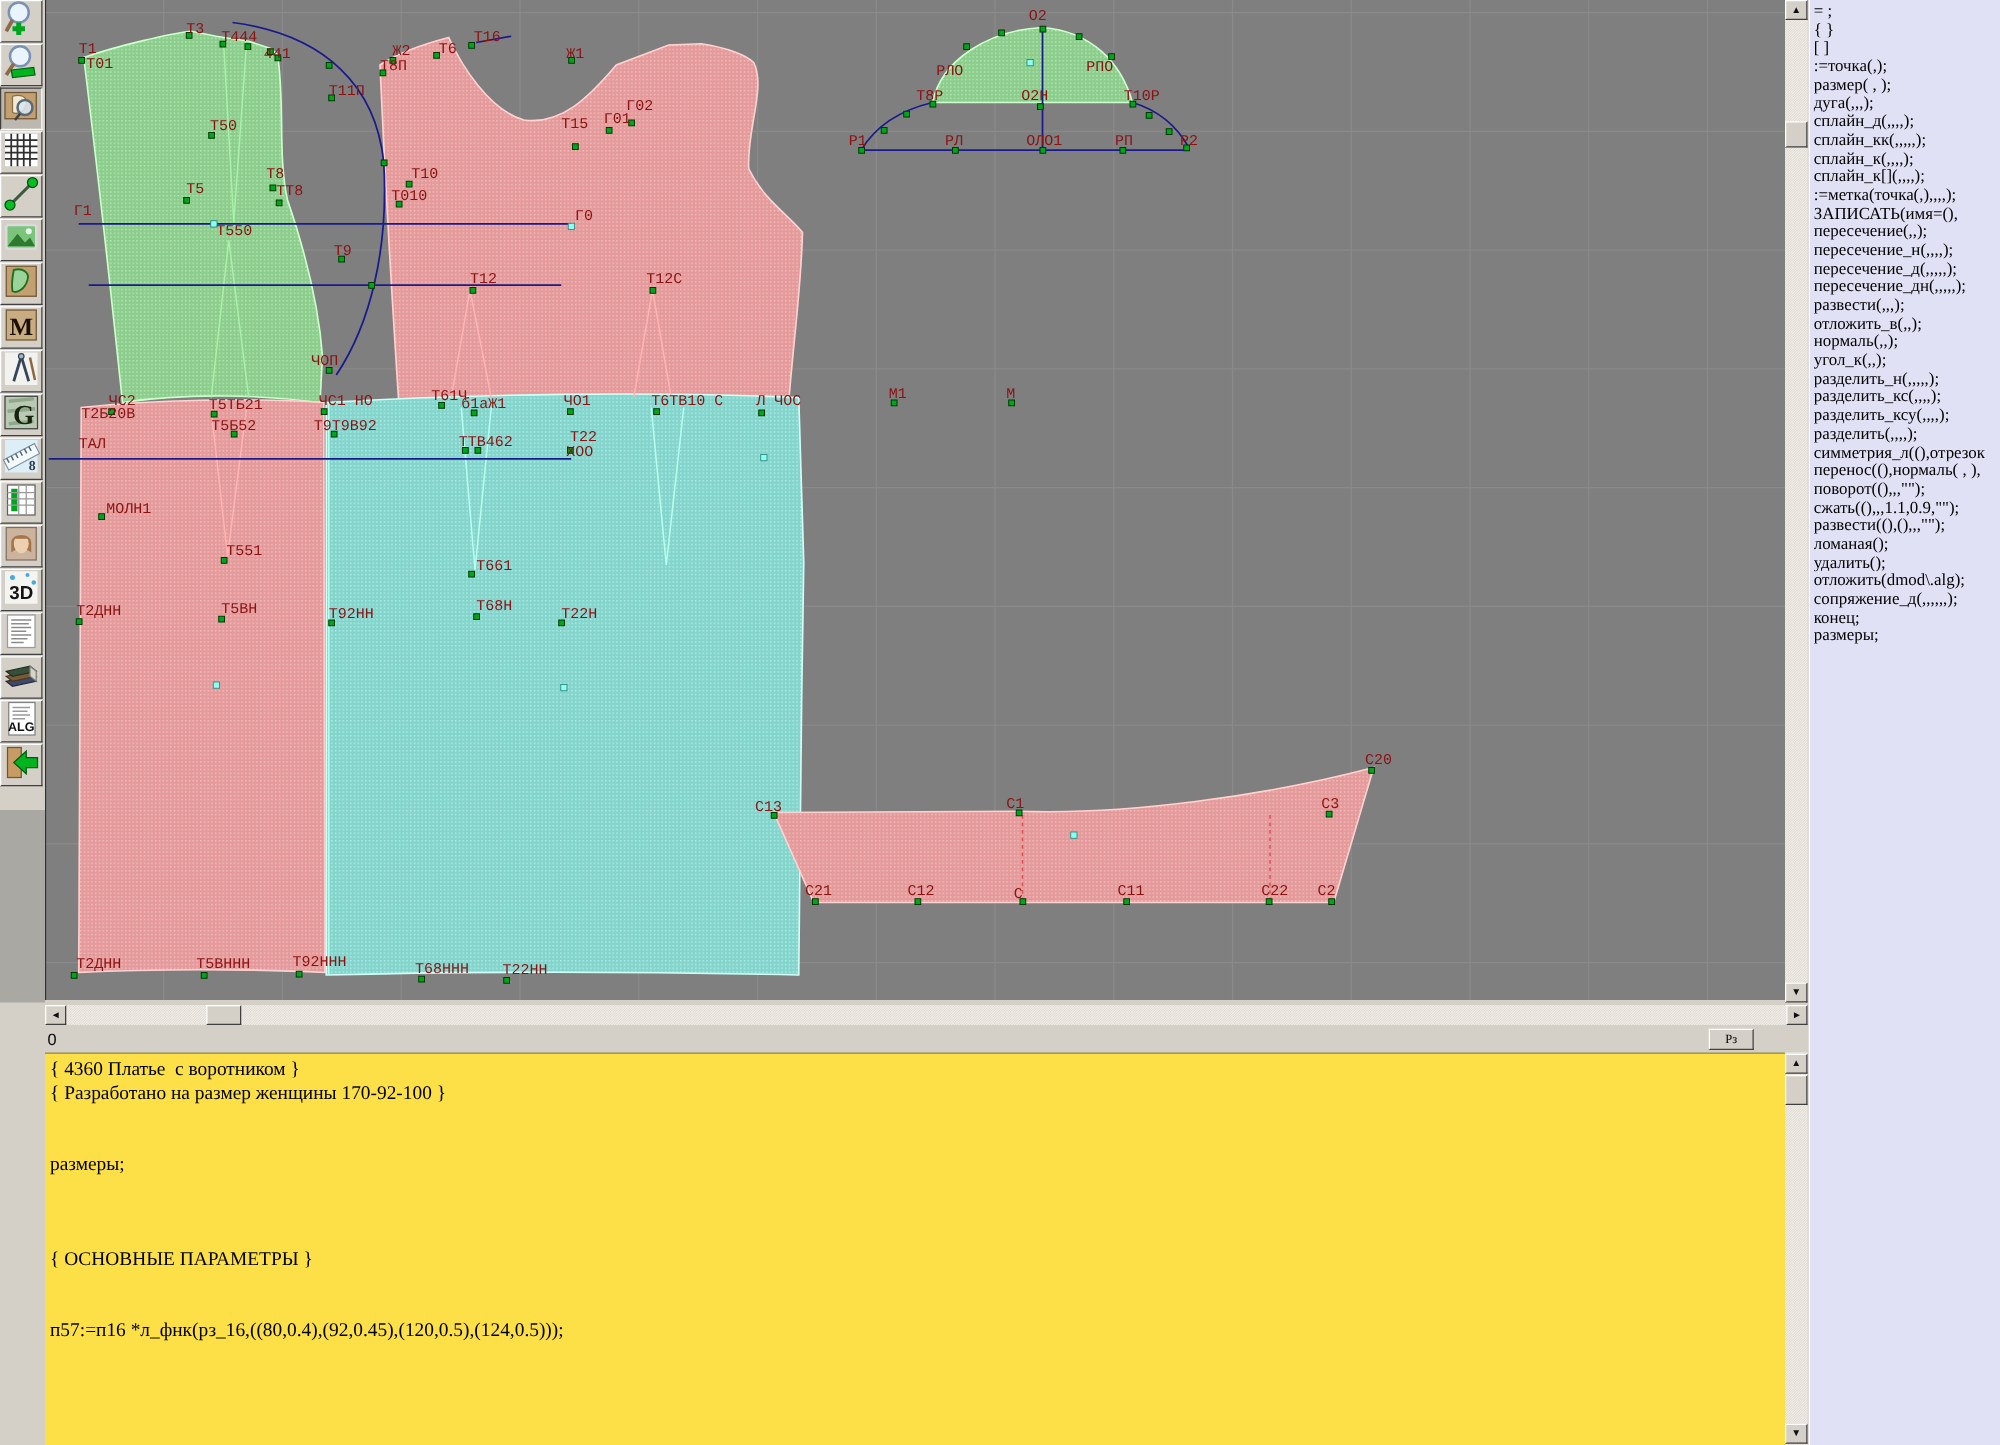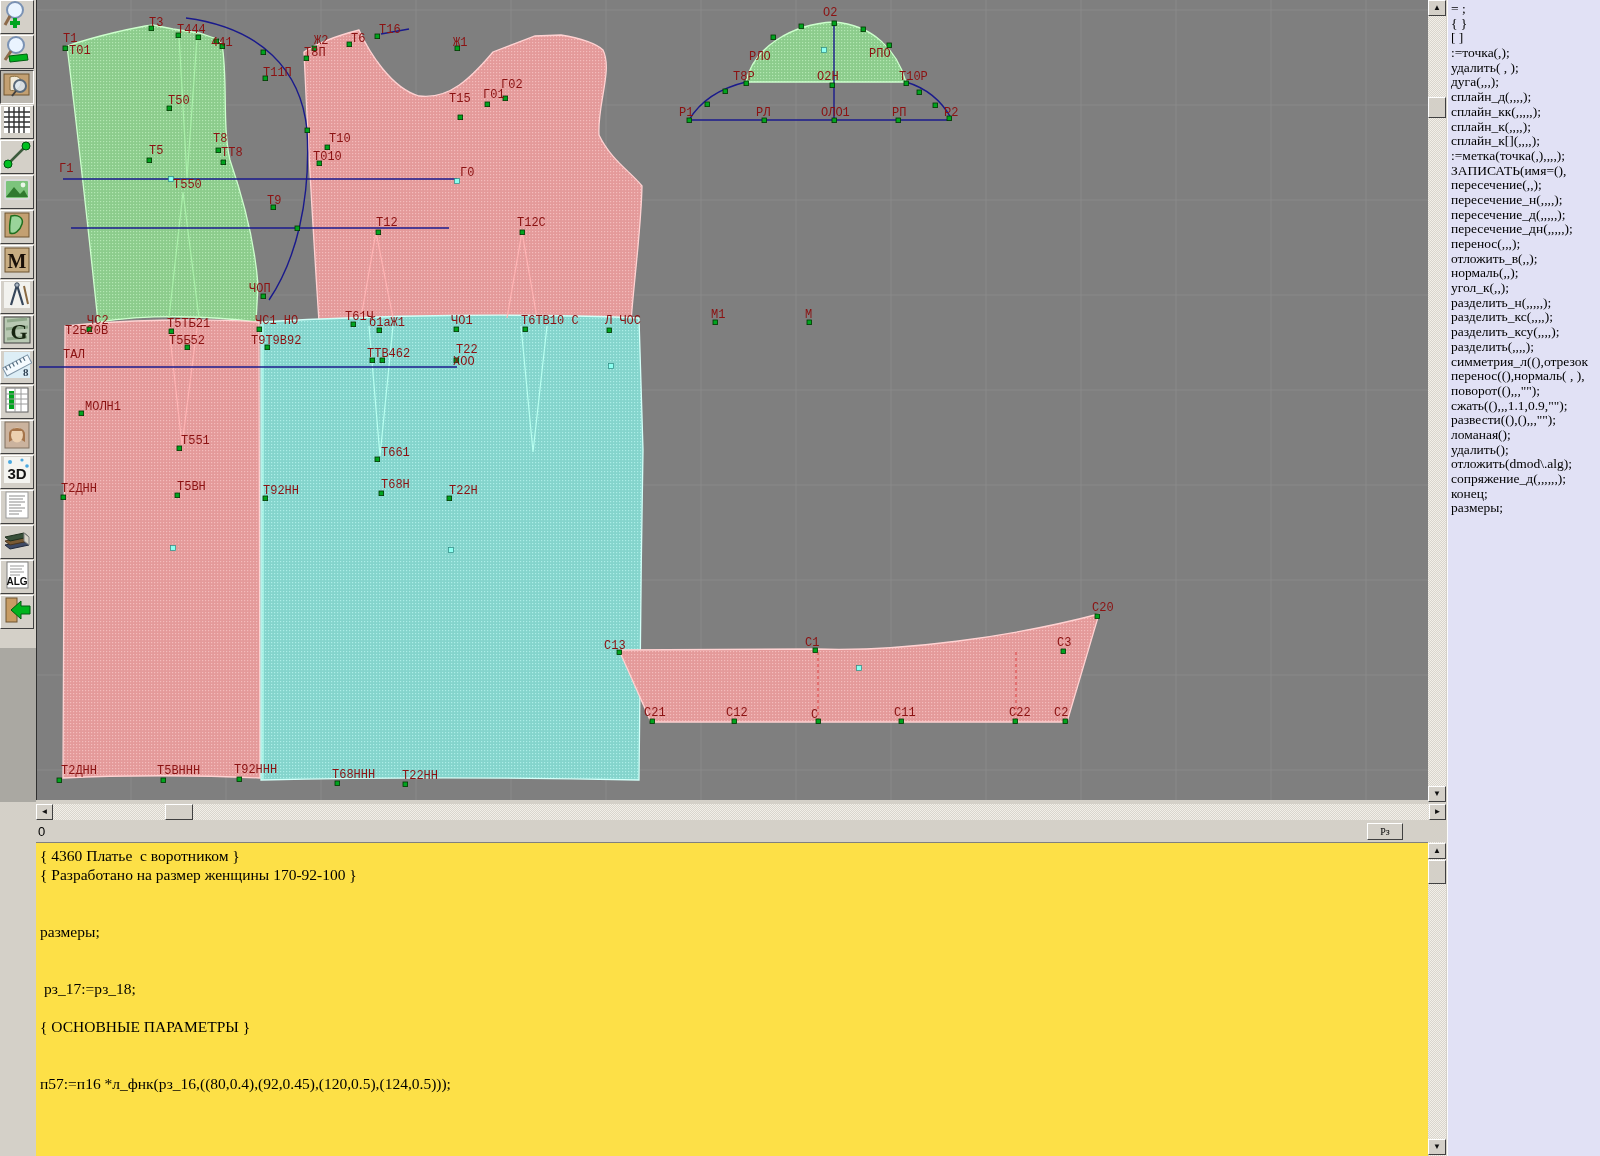--- a/index.html
+++ b/index.html
@@ -463,53 +463,52 @@
 
 <div class="editor-leftgutter"></div>
 <div class="editor" id="editor">
     <div class="ed-line">{ 4360 Платье  с воротником }</div>
     <div class="ed-line">{ Разработано на размер женщины 170-92-100 }</div>
     <div class="ed-line"> </div>
     <div class="ed-line"> </div>
     <div class="ed-line">размеры;</div>
     <div class="ed-line"> </div>
     <div class="ed-line"> </div>
-    <div class="ed-line"> рз_17:=рз_18;</div>
     <div class="ed-line"> </div>
     <div class="ed-line">{ ОСНОВНЫЕ ПАРАМЕТРЫ }</div>
     <div class="ed-line"> </div>
     <div class="ed-line"> </div>
     <div class="ed-line">п57:=п16 *л_фнк(рз_16,((80,0.4),(92,0.45),(120,0.5),(124,0.5)));</div>
   </div>
 
 <div class="ed-vsb">
   <div class="sb-track" style="position:absolute;left:0;top:0;width:18px;height:314px;"></div>
   <div class="sb-btn" style="left:0;top:1px;width:18px;">▲</div>
   <div class="sb-thumb" style="left:0;top:18px;width:18px;height:24px;"></div>
   <div class="sb-btn" style="left:0;top:297px;width:18px;">▼</div>
 </div>
 
 <div class="cmd-panel" id="cmdpanel">
     <div class="cmd-item">= ;</div>
     <div class="cmd-item">{  }</div>
     <div class="cmd-item">[  ]</div>
     <div class="cmd-item">:=точка(,);</div>
-    <div class="cmd-item">удалить( , );</div>
+    <div class="cmd-item">размер( , );</div>
     <div class="cmd-item">дуга(,,,);</div>
     <div class="cmd-item">сплайн_д(,,,,);</div>
     <div class="cmd-item">сплайн_кк(,,,,,);</div>
     <div class="cmd-item">сплайн_к(,,,,);</div>
     <div class="cmd-item">сплайн_к[](,,,,);</div>
     <div class="cmd-item">:=метка(точка(,),,,,);</div>
     <div class="cmd-item">ЗАПИСАТЬ(имя=(),</div>
     <div class="cmd-item">пересечение(,,);</div>
     <div class="cmd-item">пересечение_н(,,,,);</div>
     <div class="cmd-item">пересечение_д(,,,,,);</div>
     <div class="cmd-item">пересечение_дн(,,,,,);</div>
-    <div class="cmd-item">перенос(,,,);</div>
+    <div class="cmd-item">развести(,,,);</div>
     <div class="cmd-item">отложить_в(,,);</div>
     <div class="cmd-item">нормаль(,,);</div>
     <div class="cmd-item">угол_к(,,);</div>
     <div class="cmd-item">разделить_н(,,,,,);</div>
     <div class="cmd-item">разделить_кс(,,,,);</div>
     <div class="cmd-item">разделить_ксу(,,,,);</div>
     <div class="cmd-item">разделить(,,,,);</div>
     <div class="cmd-item">симметрия_л((),отрезок</div>
     <div class="cmd-item">перенос((),нормаль( , ),</div>
     <div class="cmd-item">поворот((),,,"");</div>

